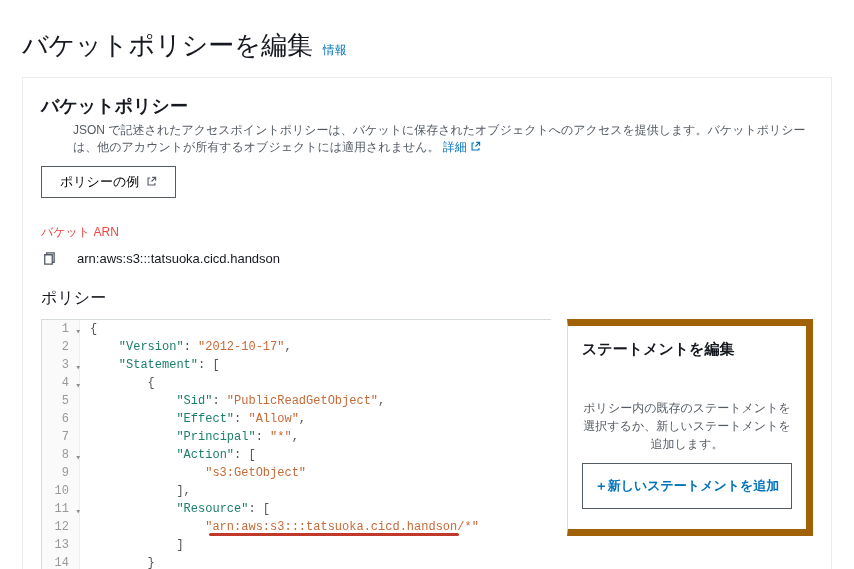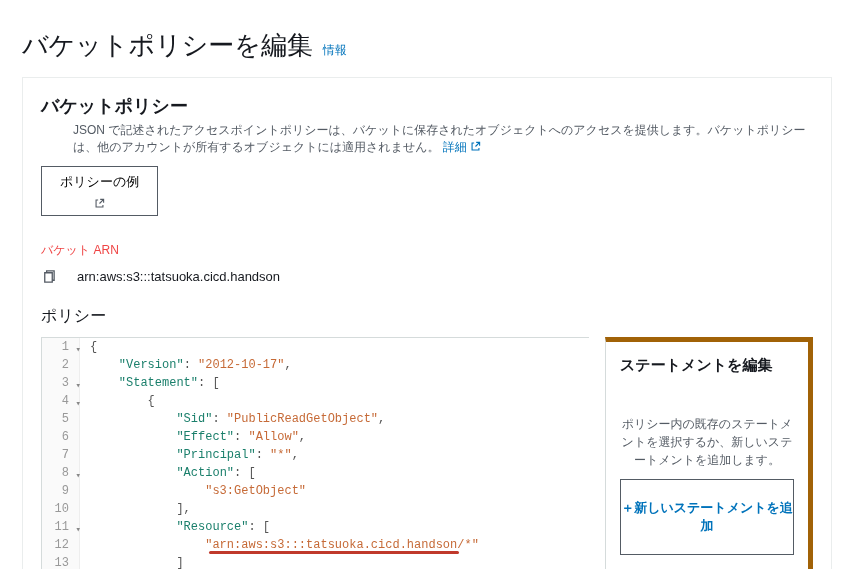--- a/index.html
+++ b/index.html
@@ -48,21 +48,20 @@
     .btn-row { margin-top: 10px; display: flex; gap: 10px; }
     .btn {
       border: 1px solid #545b64;
       background: #fff;
       padding: 6px 18px;
       font-size: 13px;
       cursor: pointer;
       display: inline-flex;
       align-items: center;
       gap: 7px;
-      flex-direction: column;
     }
     .section-block { padding: 0 18px; margin-top: 18px; }
     .small-label { font-size: 12px; color: #ef4444; }
     .arn-row {
       display: flex;
       align-items: center;
       gap: 21px;
       margin-top: 10px;
       font-size: 13px;
     }
@@ -119,22 +118,22 @@
     .tok-str { color: #c66a37; }
     .tok-punc { color: #555; }
     .guide { color: #ddd; }
     .underline-mark {
       position: absolute;
       height: 3px;
       background: #c0392b;
       border-radius: 2px;
     }
     .stmt-panel {
-      width: 208px;
-      border: 5px solid #a16207;
+      width: 246px;
+      border: 7px solid #a16207;
       border-left: 1px solid #d5dbdb;
       padding: 14px 14px 20px;
     }
     .stmt-title {
       font-size: 15px;
       font-weight: 700;
       margin-bottom: 40px;
     }
     .stmt-subtitle {
       font-size: 14px;
@@ -150,21 +149,21 @@
       margin-bottom: 10px;
     }
     .stmt-add-btn {
       display: block;
       width: 100%;
       border: 1px solid #545b64;
       background: #fff;
       color: #0073bb;
       font-size: 13px;
       font-weight: 700;
-      padding: 19px 0;
+      padding: 13px 0;
       cursor: pointer;
     }
     .plus { font-weight: 700; }
   </style>
 </head>
 <body>
 
 <div class="page-container">
   <div class="page-header">
     <h1>バケットポリシーを編集</h1>

